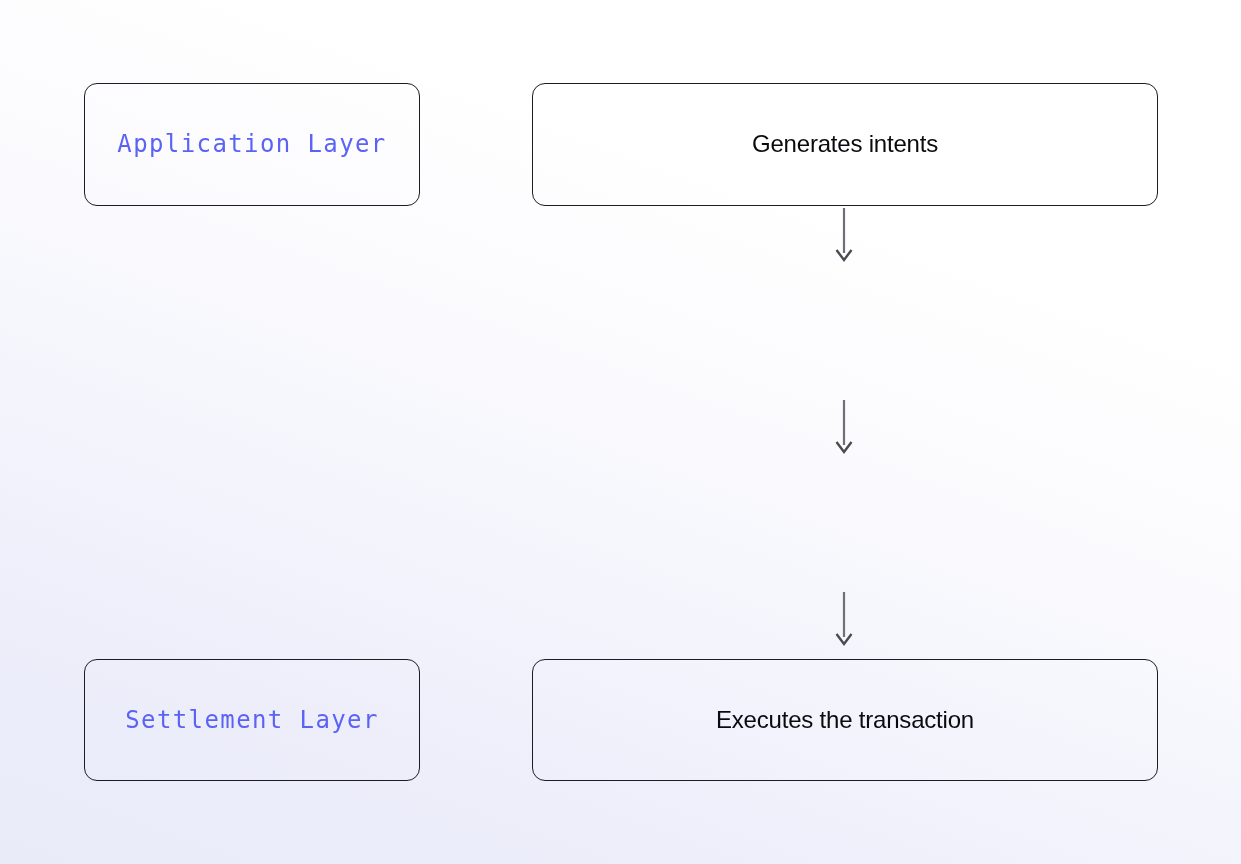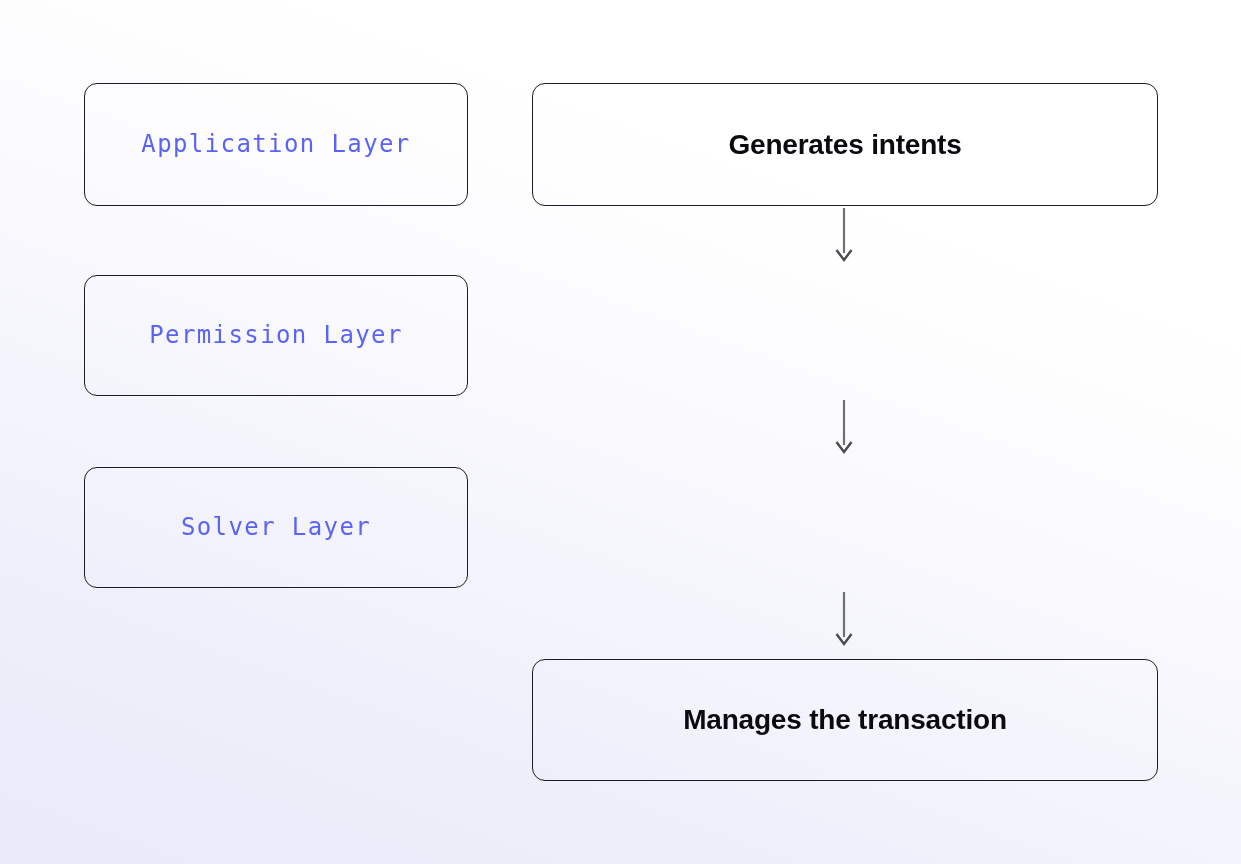--- a/index.html
+++ b/index.html
@@ -43,40 +43,40 @@
   }
 
   .node-label {
     display: block;
     white-space: pre-line;
   }
 
   
   .layer-node {
     left: 84px;
-    width: 384px;
+    width: 336px;
   }
   .layer-node .node-label {
     font-family: "DejaVu Sans Mono", "Liberation Mono", monospace;
     font-size: 24px;
     font-weight: 400;
     letter-spacing: 1.4px;
     color: #5b63f5;
     line-height: 1.35;
   }
 
   
   .desc-node {
     left: 532px;
     width: 626px;
   }
   .desc-node .node-label {
     font-family: "Liberation Sans", sans-serif;
-    font-size: 28px;
-    font-weight: 700;
+    font-size: 24px;
+    font-weight: 400;
     letter-spacing: -0.2px;
     color: #0b0b0f;
     line-height: 1.42;
     padding: 0 14px;
   }
 
   
   .row-0 { top: 83px;  height: 123px; }
   .row-1 { top: 275px; height: 121px; }
   .row-2 { top: 467px; height: 121px; }
@@ -109,42 +109,39 @@
     <span class="node-label">Generates intents</span>
   </div>
 
   <div class="arrow arrow-0">
     <svg width="36" height="54" viewBox="0 0 36 54" xmlns="http://www.w3.org/2000/svg">
       <line x1="18" y1="0" x2="18" y2="45" stroke="#6f6f77" stroke-width="2.2"></line>
       <path d="M 10.5 42 L 18 52 L 25.5 42" fill="none" stroke="#4a4a52" stroke-width="2.4" stroke-linejoin="miter"></path>
     </svg>
   </div>
 
-  <div class="node layer-node row-1">
-    <span class="node-label">Permission Layer</span>
-  </div>
 
 
   <div class="arrow arrow-1">
     <svg width="36" height="54" viewBox="0 0 36 54" xmlns="http://www.w3.org/2000/svg">
       <line x1="18" y1="0" x2="18" y2="45" stroke="#6f6f77" stroke-width="2.2"></line>
       <path d="M 10.5 42 L 18 52 L 25.5 42" fill="none" stroke="#4a4a52" stroke-width="2.4" stroke-linejoin="miter"></path>
     </svg>
   </div>
 
-  <div class="node layer-node row-2">
-    <span class="node-label">Solver Layer</span>
-  </div>
 
 
   <div class="arrow arrow-2">
     <svg width="36" height="54" viewBox="0 0 36 54" xmlns="http://www.w3.org/2000/svg">
       <line x1="18" y1="0" x2="18" y2="45" stroke="#6f6f77" stroke-width="2.2"></line>
       <path d="M 10.5 42 L 18 52 L 25.5 42" fill="none" stroke="#4a4a52" stroke-width="2.4" stroke-linejoin="miter"></path>
     </svg>
   </div>
 
+  <div class="node layer-node row-3">
+    <span class="node-label">Settlement Layer</span>
+  </div>
 
   <div class="node desc-node row-3">
-    <span class="node-label">Manages the transaction</span>
+    <span class="node-label">Executes the transaction</span>
   </div>
 
 </div>
 
 </body></html>

